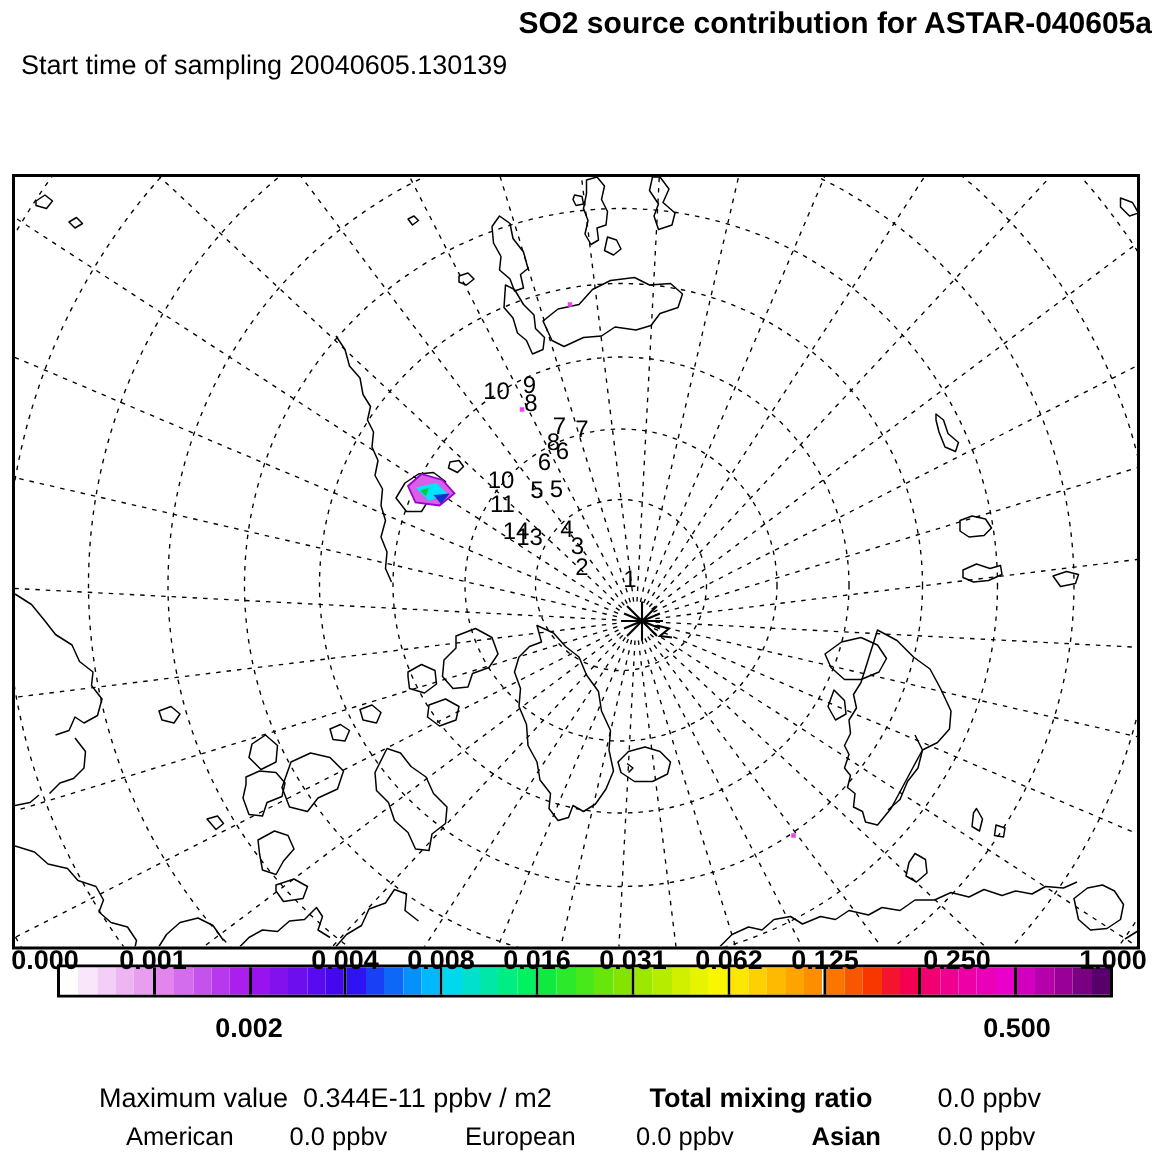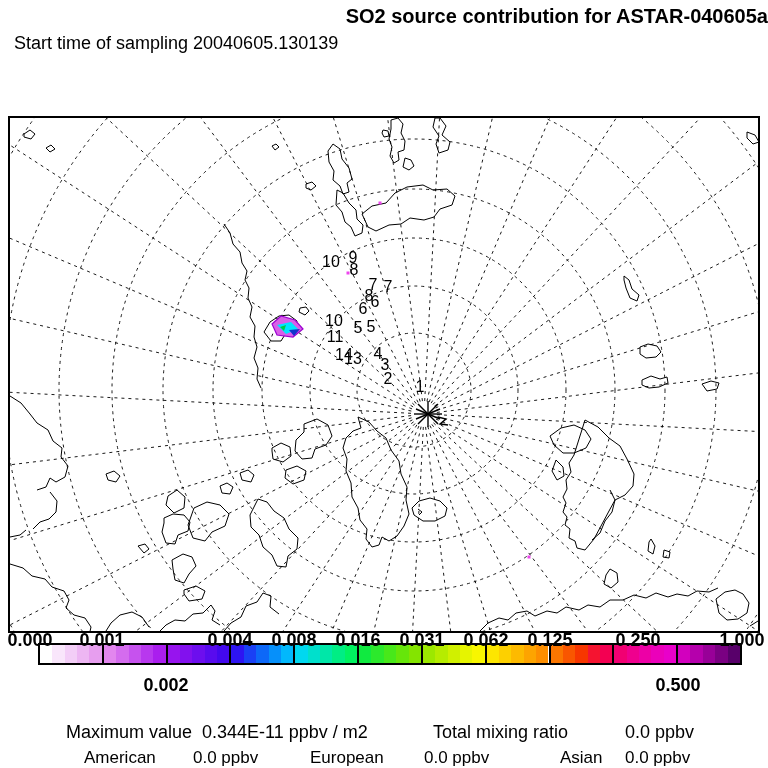--- a/index.html
+++ b/index.html
@@ -294,24 +294,24 @@
       <span class="cbtick" style="left: 422px;">0.031</span>
       <span class="cbtick" style="left: 486px;">0.062</span>
       <span class="cbtick" style="left: 550px;">0.125</span>
       <span class="cbtick" style="left: 614px; margin-left: 24px;">0.250</span>
       <span class="cbtick" style="left: 678px; margin-top: 45px;">0.500</span>
       <span class="cbtick" style="left: 742px;">1.000</span>
     </div>
 
   <div>
     <span class="fitem" style="left:66px;top:722px;">Maximum value  0.344E-11 ppbv / m2</span>
-    <span class="fitem" style="left:433px;top:722px;">Total mixing ratio</span>
+    <span class="fitem" style="left:433px;top:722px;font-weight:bold;">Total mixing ratio</span>
     <span class="fitem" style="left:625px;top:722px;">0.0 ppbv</span>
 
     <span class="fitem2" style="left:84px;top:748px;">American</span>
     <span class="fitem2" style="left:193px;top:748px;">0.0 ppbv</span>
     <span class="fitem2" style="left:310px;top:748px;">European</span>
     <span class="fitem2" style="left:424px;top:748px;">0.0 ppbv</span>
-    <span class="fitem2" style="left:560px;top:748px;">Asian</span>
+    <span class="fitem2" style="left:541px;top:748px;font-weight:bold;">Asian</span>
     <span class="fitem2" style="left:625px;top:748px;">0.0 ppbv</span>
   </div>
 
 </div>
 
 </body></html>

